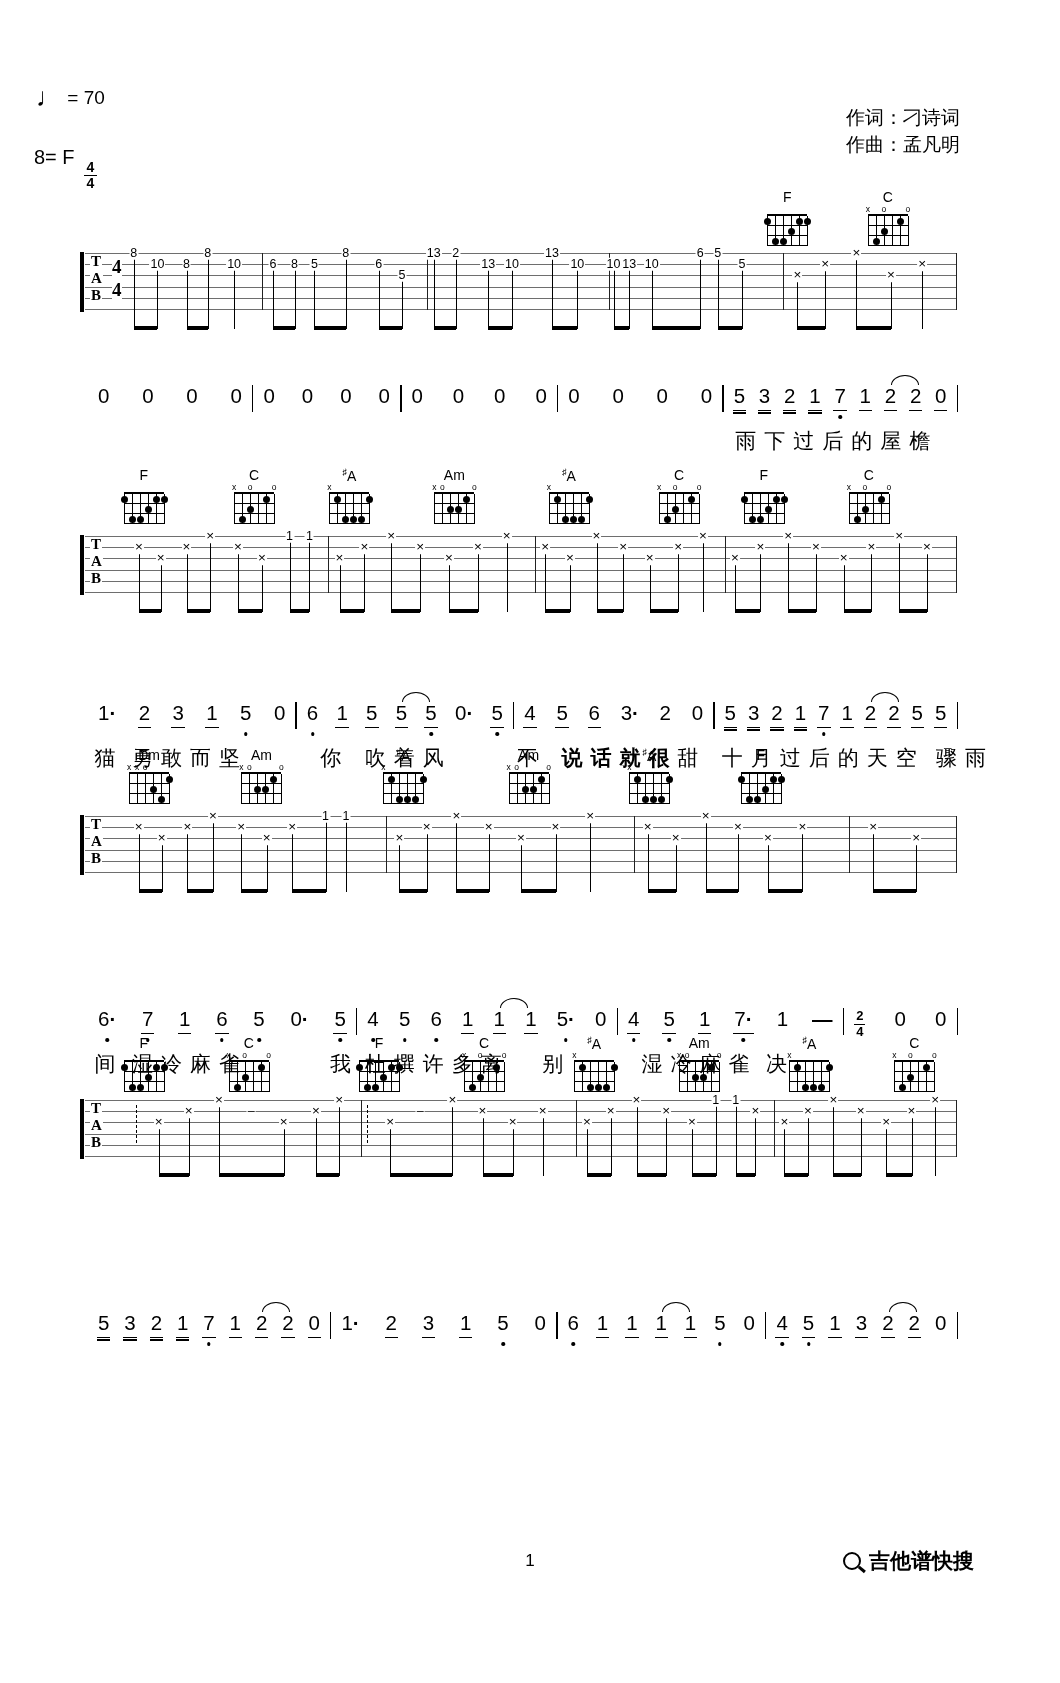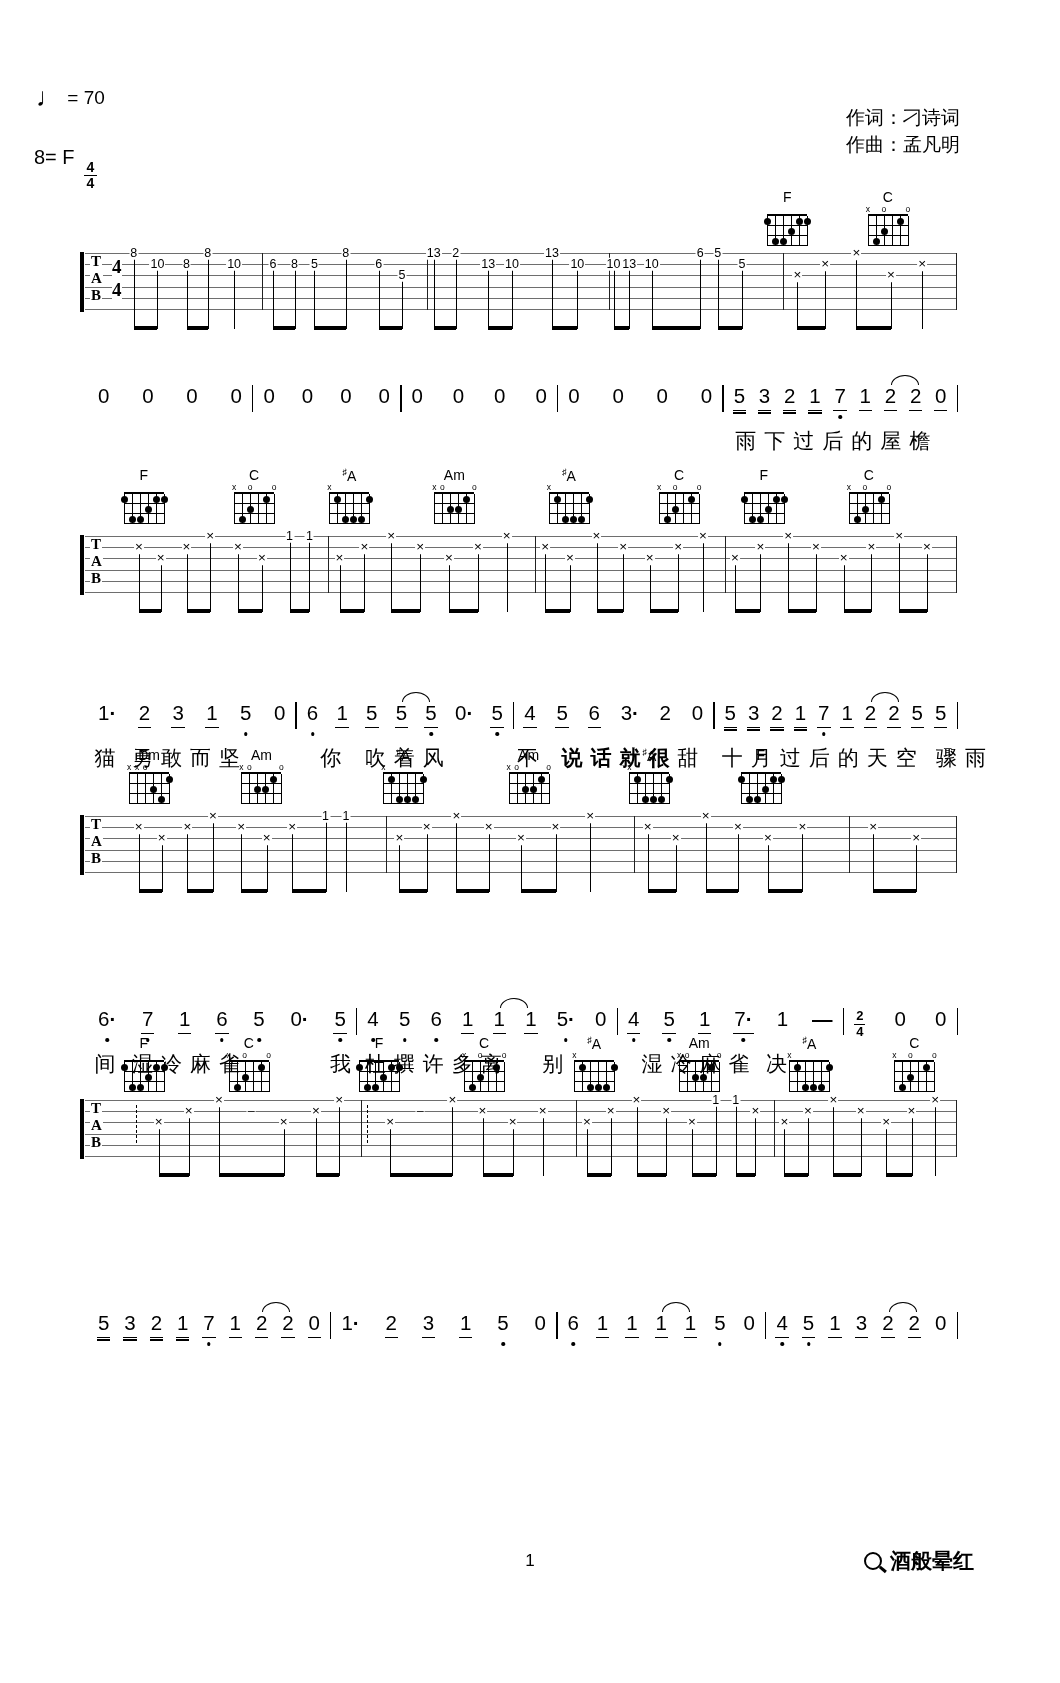--- a/index.html
+++ b/index.html
@@ -1290,16 +1290,16 @@
         <span class="tok u1">2</span>
         <span class="tok">0</span>
       </div>
       <div class="jbar"></div>
     </div>
 
   <div class="pageno">1</div>
 
   <div class="wm">
     <span class="mag"></span>
-    <span>酒般晕红</span>
+    <span>吉他谱快搜</span>
   </div>
 
 </div>
 
 </body></html>

